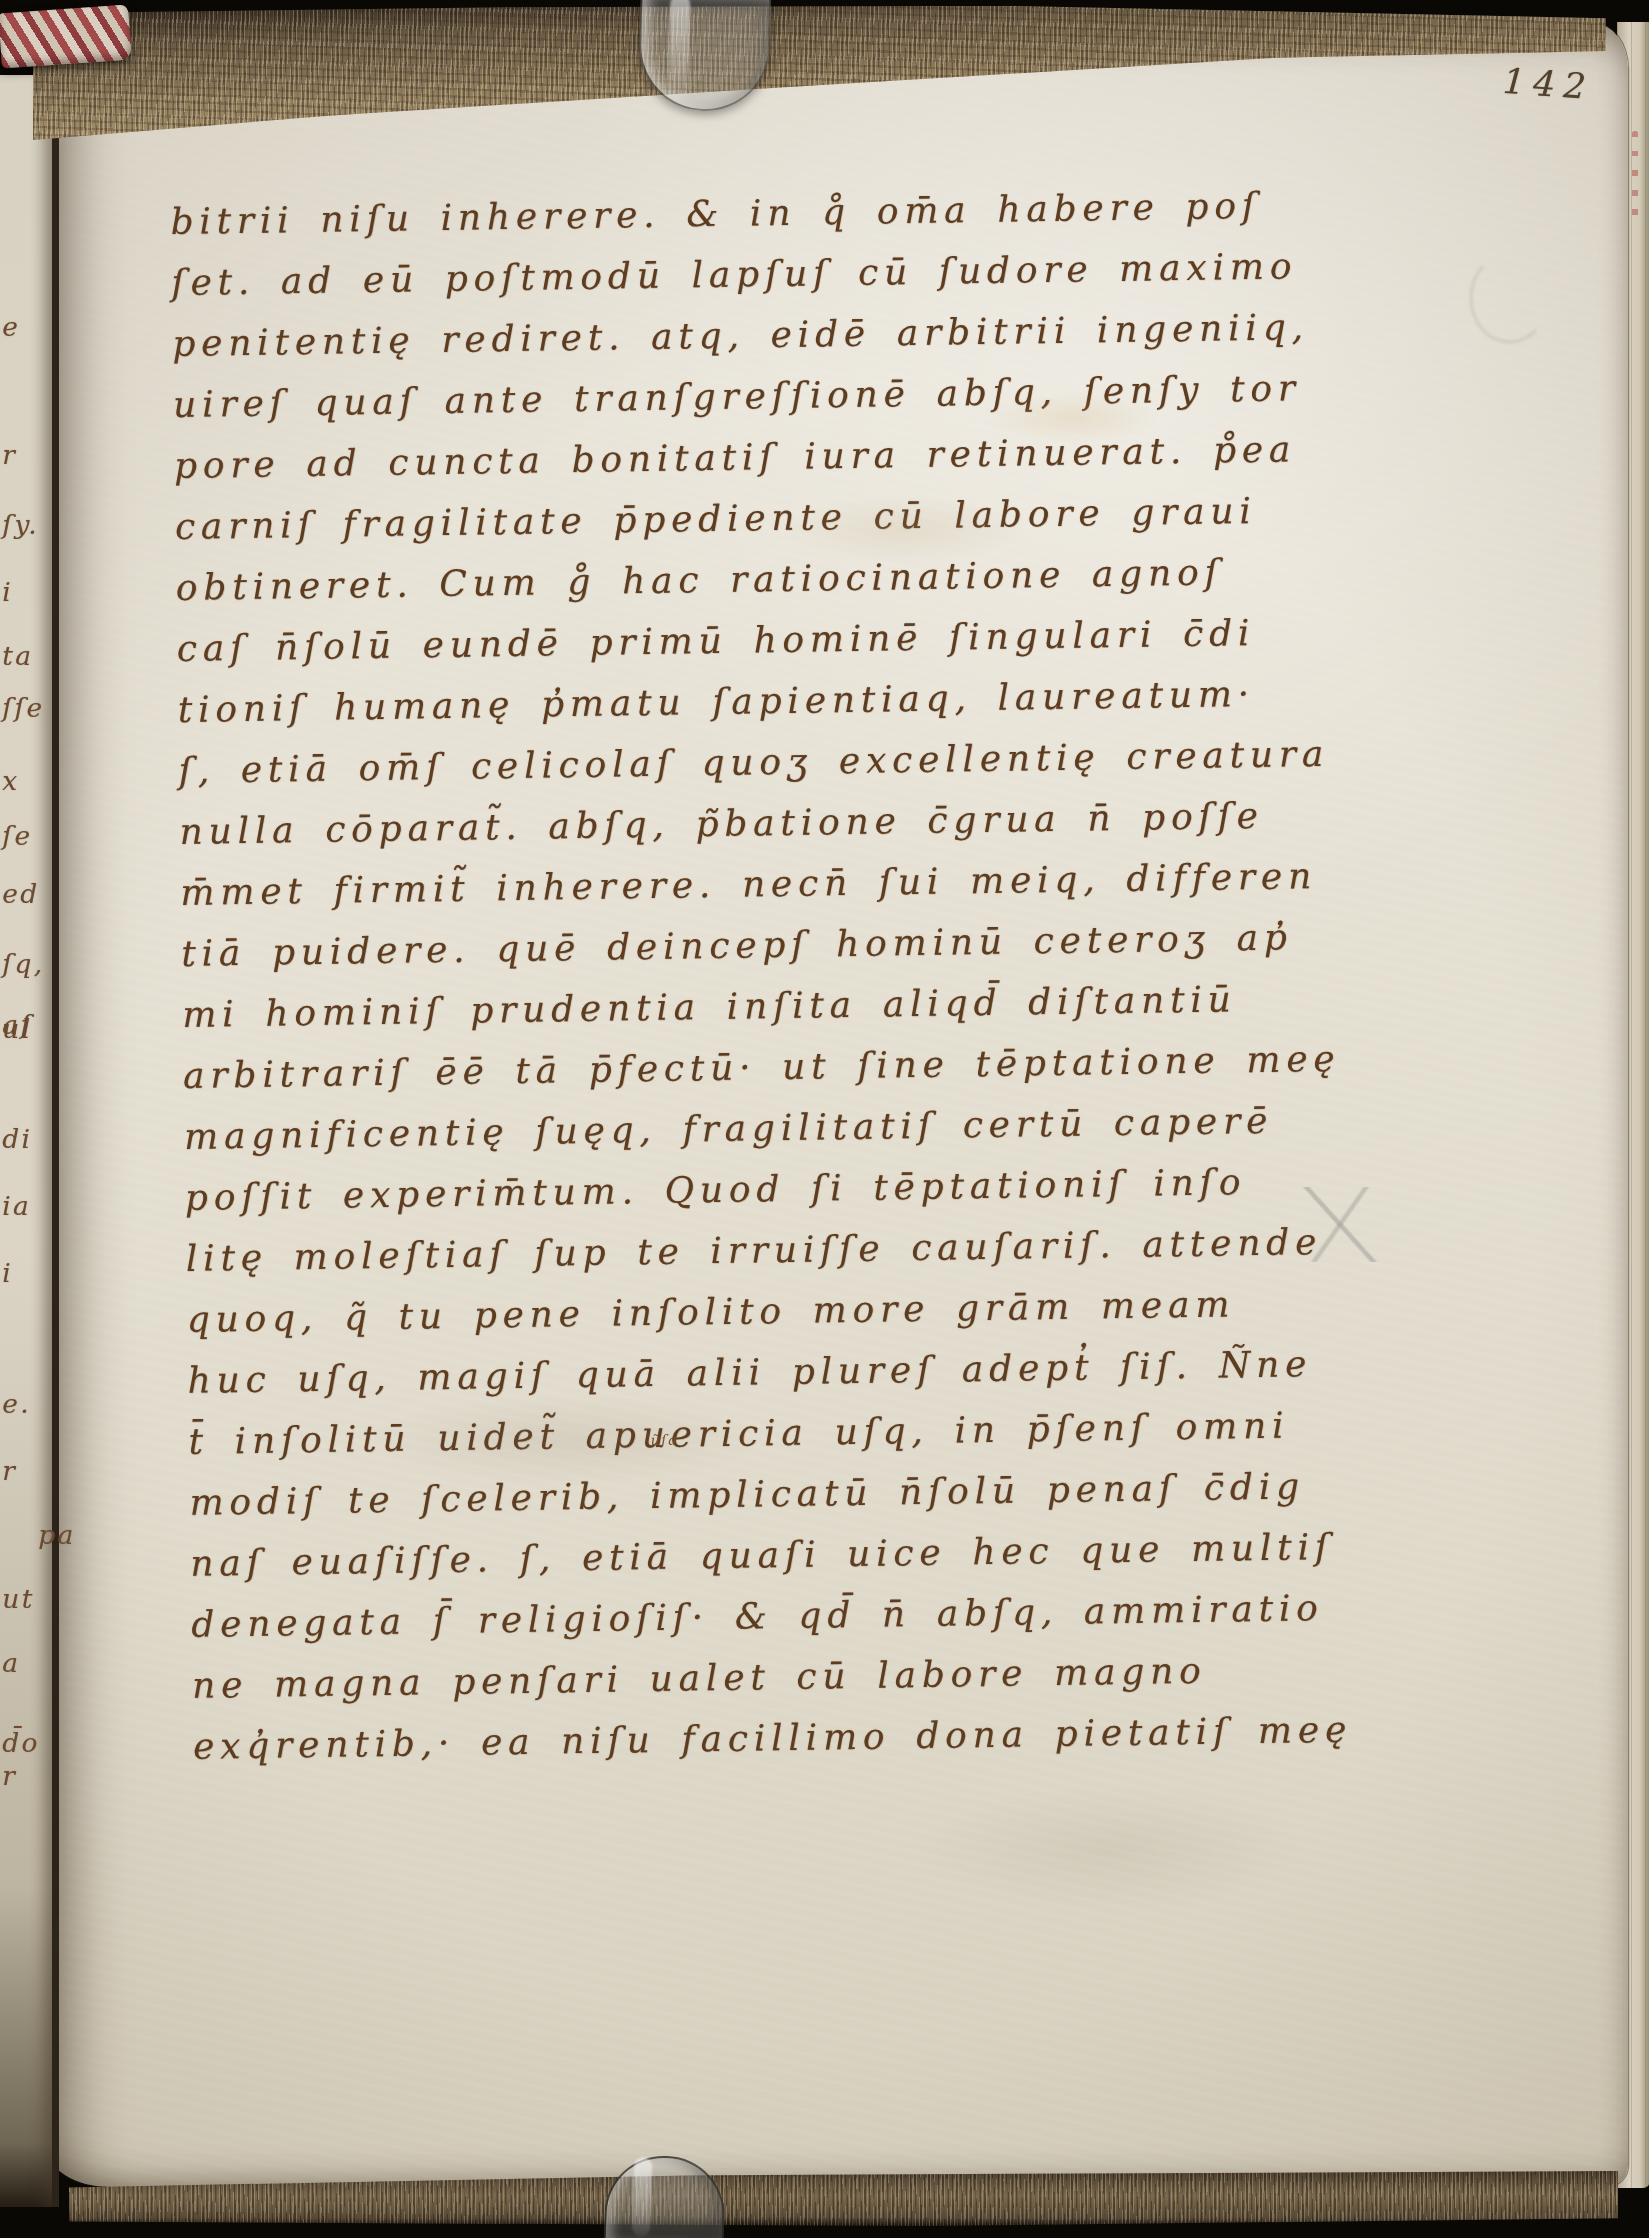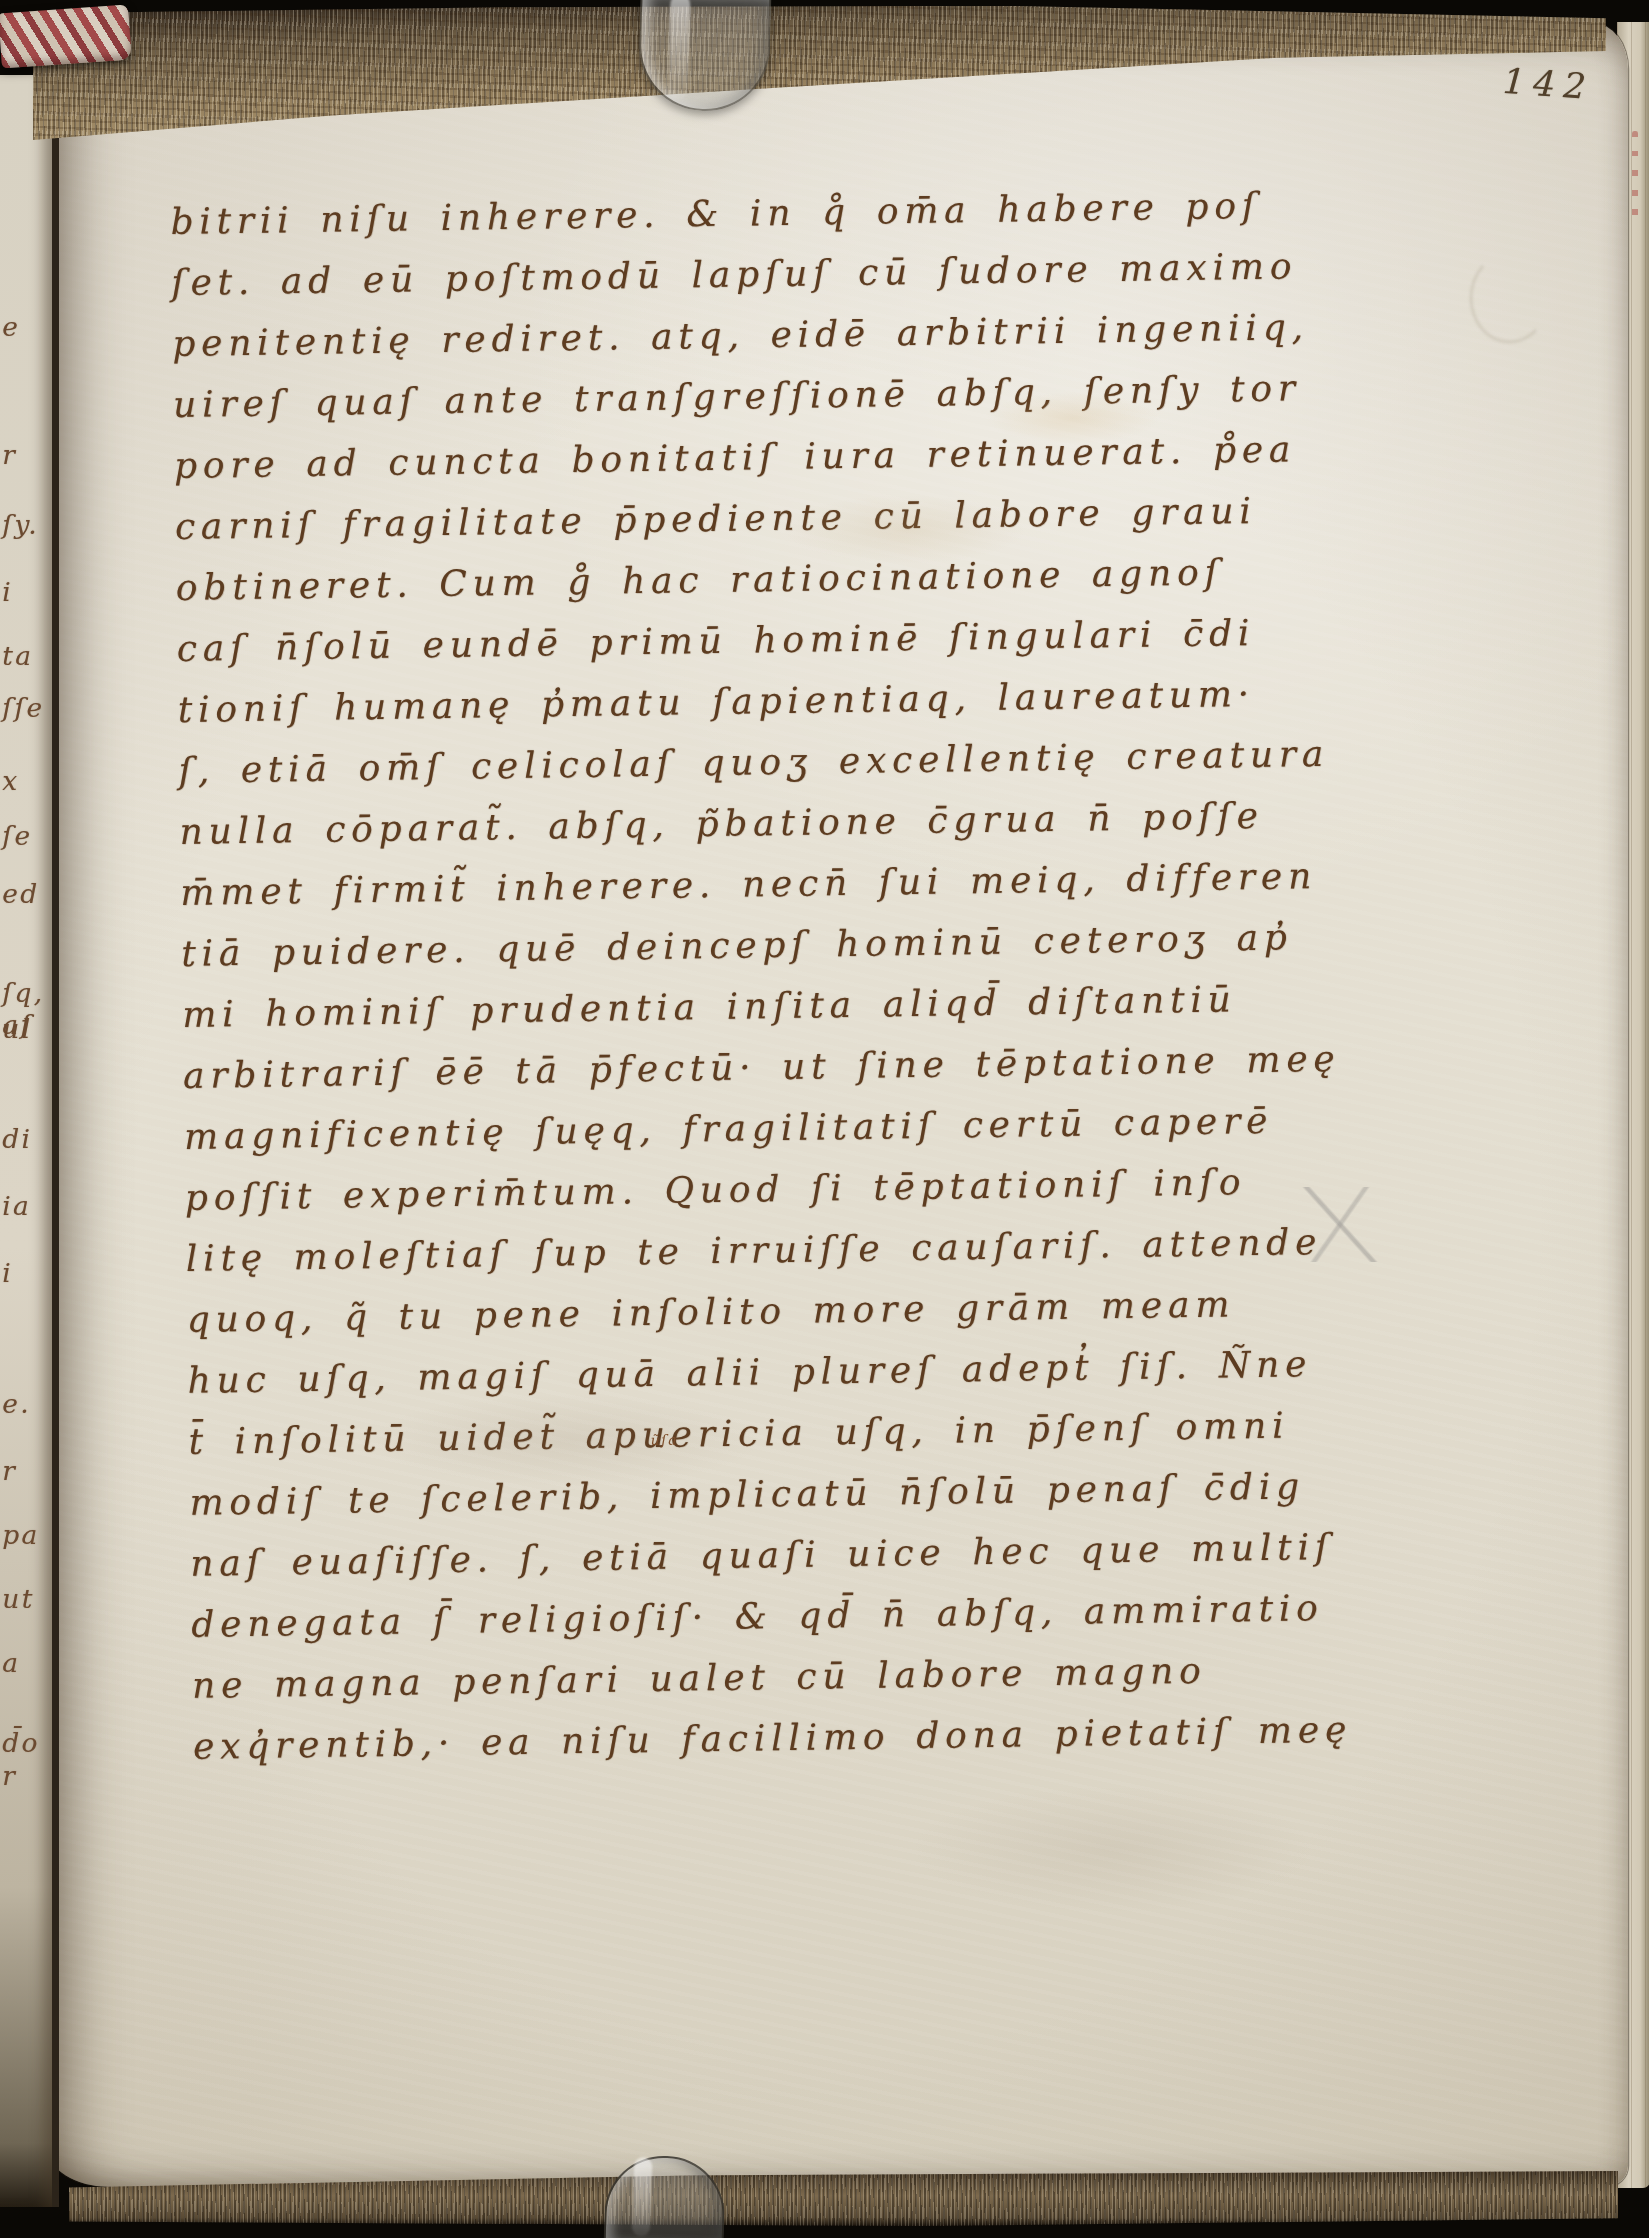--- a/index.html
+++ b/index.html
@@ -201,29 +201,29 @@
 <div class="facing-edge">
     <span class="fragment" style="top: 236px;">e</span>
     <span class="fragment" style="top: 364px;">r</span>
     <span class="fragment" style="top: 434px;">ſy.</span>
     <span class="fragment" style="top: 501px;">i</span>
     <span class="fragment" style="top: 565px; text-align: right;">ta</span>
     <span class="fragment" style="top: 617px;">ſſe</span>
     <span class="fragment" style="top: 690px;">x</span>
     <span class="fragment" style="top: 745px;">ſe</span>
     <span class="fragment" style="top: 803px;">ed</span>
-    <span class="fragment" style="top: 873px; margin-top: 29px;">ſq,</span>
+    <span class="fragment" style="top: 873px;">ſq,</span>
     <span class="fragment" style="top: 934px; text-align: right;">aſ</span>
     <span class="fragment" style="top: 938px; font-style: italic;">ul</span>
     <span class="fragment" style="top: 1048px;">di</span>
     <span class="fragment" style="top: 1115px;">ia</span>
     <span class="fragment" style="top: 1182px;">i</span>
     <span class="fragment" style="top: 1313px;">e.</span>
     <span class="fragment" style="top: 1380px;">r</span>
-    <span class="fragment" style="top: 1444px;">pa</span>
+    <span class="fragment" style="top: 1444px; margin-left: 36px;">pa</span>
     <span class="fragment" style="top: 1508px;">ut</span>
     <span class="fragment" style="top: 1572px;">a</span>
     <span class="fragment" style="top: 1652px;">d̄o</span>
     <span class="fragment" style="top: 1685px;">r</span>
   </div>
 
 <div class="head-edge"></div>
 <div class="tail-edge"></div>
 <div class="endband"></div>
 

